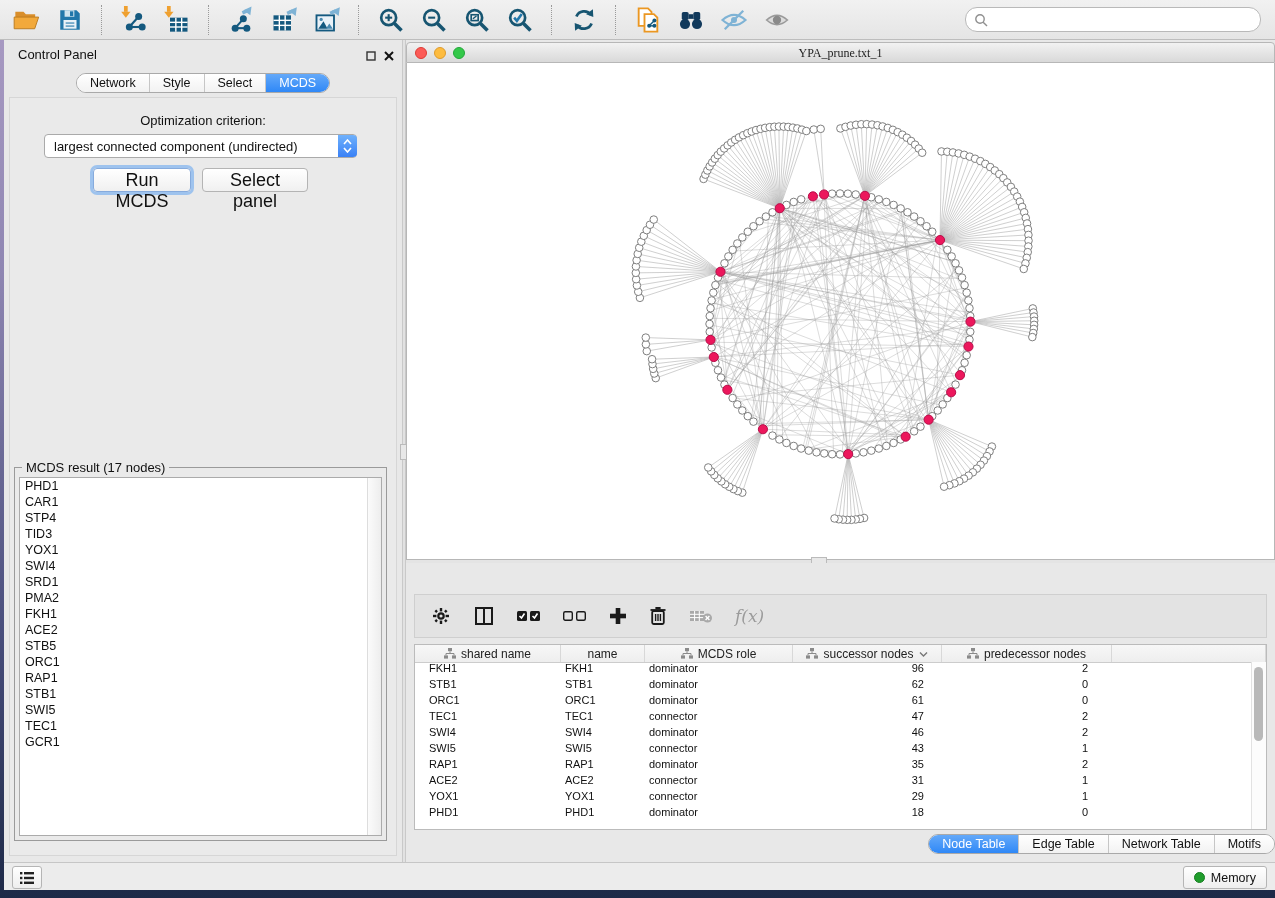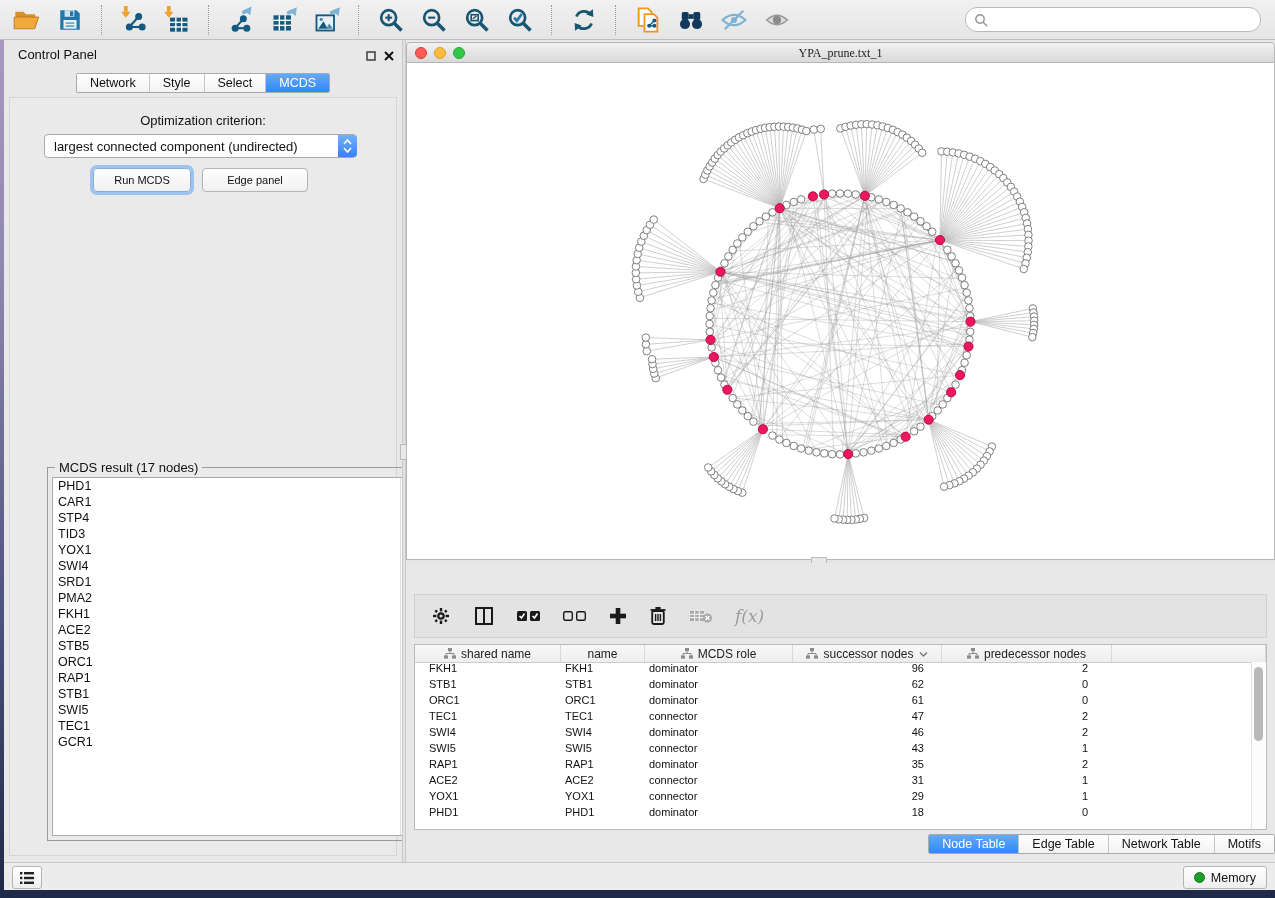--- a/index.html
+++ b/index.html
@@ -19,37 +19,37 @@
   .search-box input{border:none;outline:none;background:transparent;flex:1;font-size:13px;font-family:inherit;height:19px;}
   
   .main{position:absolute;left:4px;top:40px;width:1271px;height:850px;background:#e8e8e8;}
   
   .control-panel{position:absolute;left:0;top:0;width:398px;height:822px;background:#e8e8e8;}
   .panel-titlebar{position:absolute;left:0;top:0;right:0;height:26px;}
   .panel-title{position:absolute;left:14px;top:7px;font-size:13px;color:#111;}
   .panel-btns{position:absolute;right:8px;top:7px;display:flex;gap:8px;align-items:center;}
   .cp-inner{position:absolute;left:5px;top:57px;right:5px;bottom:6px;background:#eaeaea;border:1px solid #d6d6d6;}
   .cp-tabs{position:absolute;left:0;top:33px;width:100%;display:flex;justify-content:center;}
-  .tabgroup{display:inline-flex;border:1px solid #a9a9a9;border-radius:2px;overflow:hidden;background:#fff;}
+  .tabgroup{display:inline-flex;border:1px solid #a9a9a9;border-radius:10px;overflow:hidden;background:#fff;}
   .tabgroup .tab{padding:2px 13px;font-size:12.5px;color:#111;background:linear-gradient(#ffffff,#f2f2f2);
     border-left:1px solid #c6c6c6;white-space:nowrap;}
   .tabgroup .tab:first-child{border-left:none;}
   .tabgroup .tab.sel{background:linear-gradient(#64a9f9,#2f88f7);color:#fff;}
   .opt-label{position:absolute;left:0;top:73px;width:100%;text-align:center;font-size:13px;color:#111;}
   .select-box{position:absolute;left:40px;top:94px;width:311px;height:22px;background:#fff;
     border:1px solid #aaa;border-radius:4px;display:flex;align-items:center;}
   .select-box .sel-text{flex:1;font-size:13px;padding-left:9px;color:#111;white-space:nowrap;}
   .stepper{width:19px;height:22px;border-radius:0 4px 4px 0;margin-right:-1px;
     background:linear-gradient(#6fb1fc,#3a81f6);display:flex;flex-direction:column;
     align-items:center;justify-content:center;gap:2px;}
   .btn{position:absolute;height:24px;background:linear-gradient(#ffffff,#f0f0f0);
-    border:1px solid #b4b4b4;border-radius:4px;font-size:11px;font-family:inherit;color:#111;}
+    border:1px solid #b4b4b4;border-radius:4px;font-size:18px;font-family:inherit;color:#111;}
   .btn-run{left:89px;top:128px;width:98px;box-shadow:0 0 0 3px rgba(125,178,240,.7);border-color:#86abdd;}
   .btn-close{left:198px;top:128px;width:106px;}
-  .groupbox{position:absolute;left:10px;top:427px;width:371px;height:372px;border:1px solid #9a9a9a;margin-left:33px;}
+  .groupbox{position:absolute;left:10px;top:427px;width:371px;height:372px;border:1px solid #9a9a9a;}
   .groupbox .gtitle{position:absolute;left:7px;top:-8px;background:#eaeaea;padding:0 4px;font-size:13px;color:#111;}
   .listbox{position:absolute;left:4px;top:9px;right:4px;bottom:4px;background:#fff;border:1px solid #ababab;overflow:hidden;}
   .listbox .scrolltrack{position:absolute;right:0;top:0;bottom:0;width:13px;background:linear-gradient(90deg,#fbfbfb,#ededed);border-left:1px solid #ddd;}
   .list-item{font-size:12.5px;line-height:16px;padding-left:5px;color:#111;}
   
   .v-split{position:absolute;left:398px;top:0;width:4px;height:822px;background:#e2e2e2;
     border-left:1px solid #c9c9c9;border-right:1px solid #c9c9c9;box-sizing:border-box;}
   .v-handle{position:absolute;left:-3px;top:404px;width:8px;height:14px;background:#e8e8e8;border:1px solid #bbb;}
   
   .right{position:absolute;left:402px;top:0;width:869px;height:822px;}
@@ -313,21 +313,21 @@
       <span class="stepper">
         <svg width="9" height="6" viewBox="0 0 9 6">
             <polyline points="1,5 4.5,1 8,5" fill="none" stroke="#fff" stroke-width="1.6"></polyline>
           </svg>
         <svg width="9" height="6" viewBox="0 0 9 6">
             <polyline points="1,1 4.5,5 8,1" fill="none" stroke="#fff" stroke-width="1.6"></polyline>
           </svg>
       </span>
     </div>
     <button class="btn btn-run">Run MCDS</button>
-    <button class="btn btn-close">Edge panel</button>
+    <button class="btn btn-close">Select panel</button>
     <div class="groupbox">
       <span class="gtitle">MCDS result (17 nodes)</span>
       <div class="listbox">
         <div>
             <div class="list-item">PHD1</div>
             <div class="list-item">CAR1</div>
             <div class="list-item">STP4</div>
             <div class="list-item">TID3</div>
             <div class="list-item">YOX1</div>
             <div class="list-item">SWI4</div>

